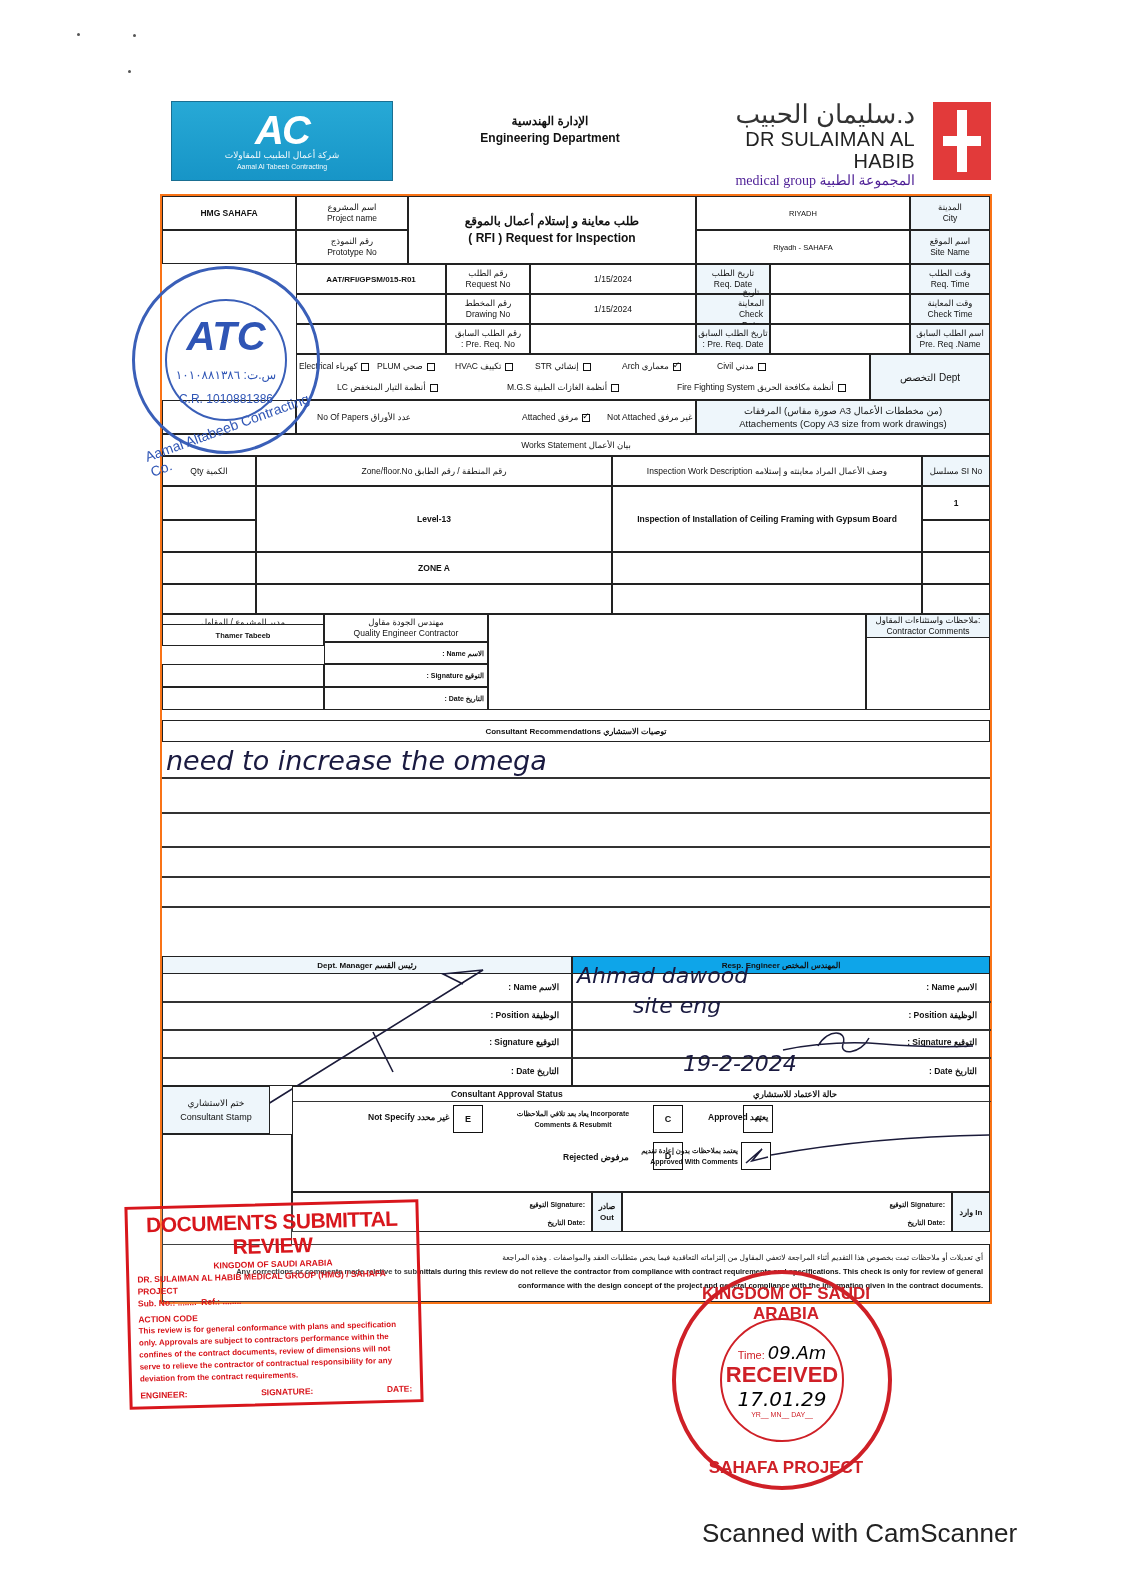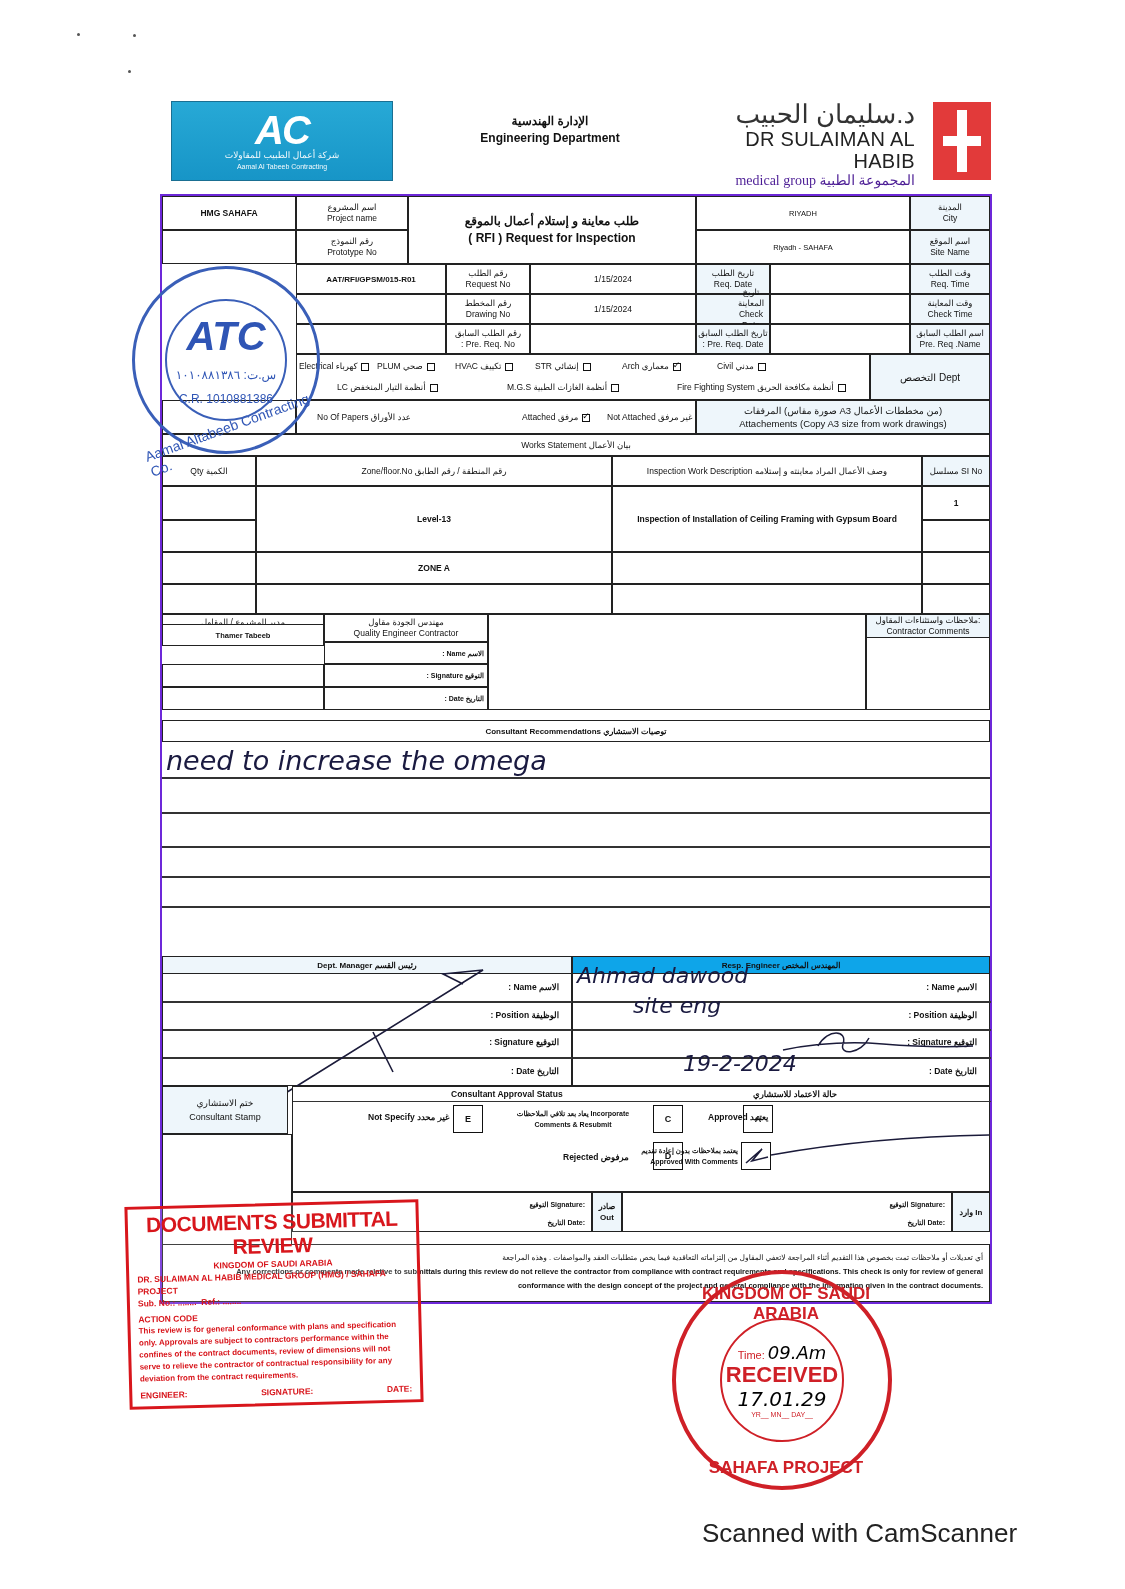--- a/index.html
+++ b/index.html
@@ -22,21 +22,21 @@
   .hmg-logo { left: 695px; top: 100px; width: 220px; text-align: right; }
   .hmg-logo .ar { font-size: 26px; line-height: 28px; color: #333; }
   .hmg-logo .en { font-size: 20px; line-height: 22px; color: #222; letter-spacing: .3px; }
   .hmg-logo .grp { font-size: 14px; line-height: 18px; color: #4c1d95; font-family: Liberation Serif, serif; }
   .hmg-mark { left: 933px; top: 102px; width: 58px; height: 78px; background: #e23a3a; }
   .hmg-mark::before, .hmg-mark::after { content: ""; position: absolute; background: #fff; }
   .hmg-mark::before { left: 10px; top: 34px; width: 38px; height: 10px; }
   .hmg-mark::after { left: 24px; top: 8px; width: 10px; height: 62px; }
 
   
-  .form { left: 160px; top: 194px; width: 832px; height: 1110px; border: 2px solid #6d28d9; }
+  .form { left: 160px; top: 194px; width: 832px; height: 1110px; border: 2px solid #f97316; }
   .cell { position: absolute; border: 1px solid #222; font-size: 8.5px; display: flex; align-items: center; justify-content: center; text-align: center; line-height: 11px; background: #fff; }
   .cell.shade { background: #eef6fb; }
   .cell.b { font-weight: bold; }
   .hline { position: absolute; height: 1.5px; background: #333; }
   .t { position: absolute; font-size: 8.5px; line-height: 11px; white-space: nowrap; }
   .tb { font-weight: bold; }
   .chk { display: inline-block; width: 8px; height: 8px; border: 1.3px solid #111; vertical-align: middle; margin-left: 4px; position: relative; }
   .chk.on::after { content: "✓"; position: absolute; left: -1px; top: -4px; font-size: 9px; }
   .hand { font-family: "DejaVu Sans", sans-serif; color: #1a1a40; font-style: italic; }
   .box-letter { position: absolute; width: 30px; height: 28px; border: 1.3px solid #111; font-size: 9px; font-weight: bold; display: flex; align-items: center; justify-content: center; }
@@ -260,21 +260,21 @@
     <div class="t tb" style="right:12px;top:63px;">: Signature التوقيع</div>
     <div class="t tb" style="right:12px;top:92px;">: Date التاريخ</div>
     <div class="abs hand" style="left:4px;top:-4px;font-size:22px;">Ahmad dawood</div>
     <div class="abs hand" style="left:60px;top:26px;font-size:22px;">site eng</div>
     <div class="abs hand" style="left:110px;top:84px;font-size:22px;">19-2-2024</div>
     <svg class="abs" style="left:200px;top:52px;" width="210" height="32">
       <path d="M10 24 Q60 14 110 18 T200 20 M45 20 C55 2 75 4 70 18 C66 30 88 28 96 12" stroke="#1b1b3a" stroke-width="1.5" fill="none"></path>
     </svg>
   </div>
 
-  <div class="cell shade" style="left:0;top:890px;width:126px;height:48px;flex-direction:column;font-size:9px;line-height:14px;">
+  <div class="cell shade" style="left:0;top:890px;width:108px;height:48px;flex-direction:column;font-size:9px;line-height:14px;">
     <span>ختم الاستشاري</span>
     <span>Consultant Stamp</span>
   </div>
   <div class="cell" style="left:0;top:938px;width:130px;height:168px;"></div>
   <div class="cell" style="left:130px;top:890px;width:698px;height:106px;display:block;">
     <div class="t tb" style="left:158px;top:2px;">Consultant Approval Status</div>
     <div class="t tb" style="left:460px;top:2px;">حالة الاعتماد للاستشاري</div>
     <div class="hline" style="left:0;top:14px;width:698px;height:1px;"></div>
     <div class="t tb" style="left:415px;top:25px;">Approved يعتمد</div>
     <div class="box-letter" style="left:450px;top:18px;">A</div>

